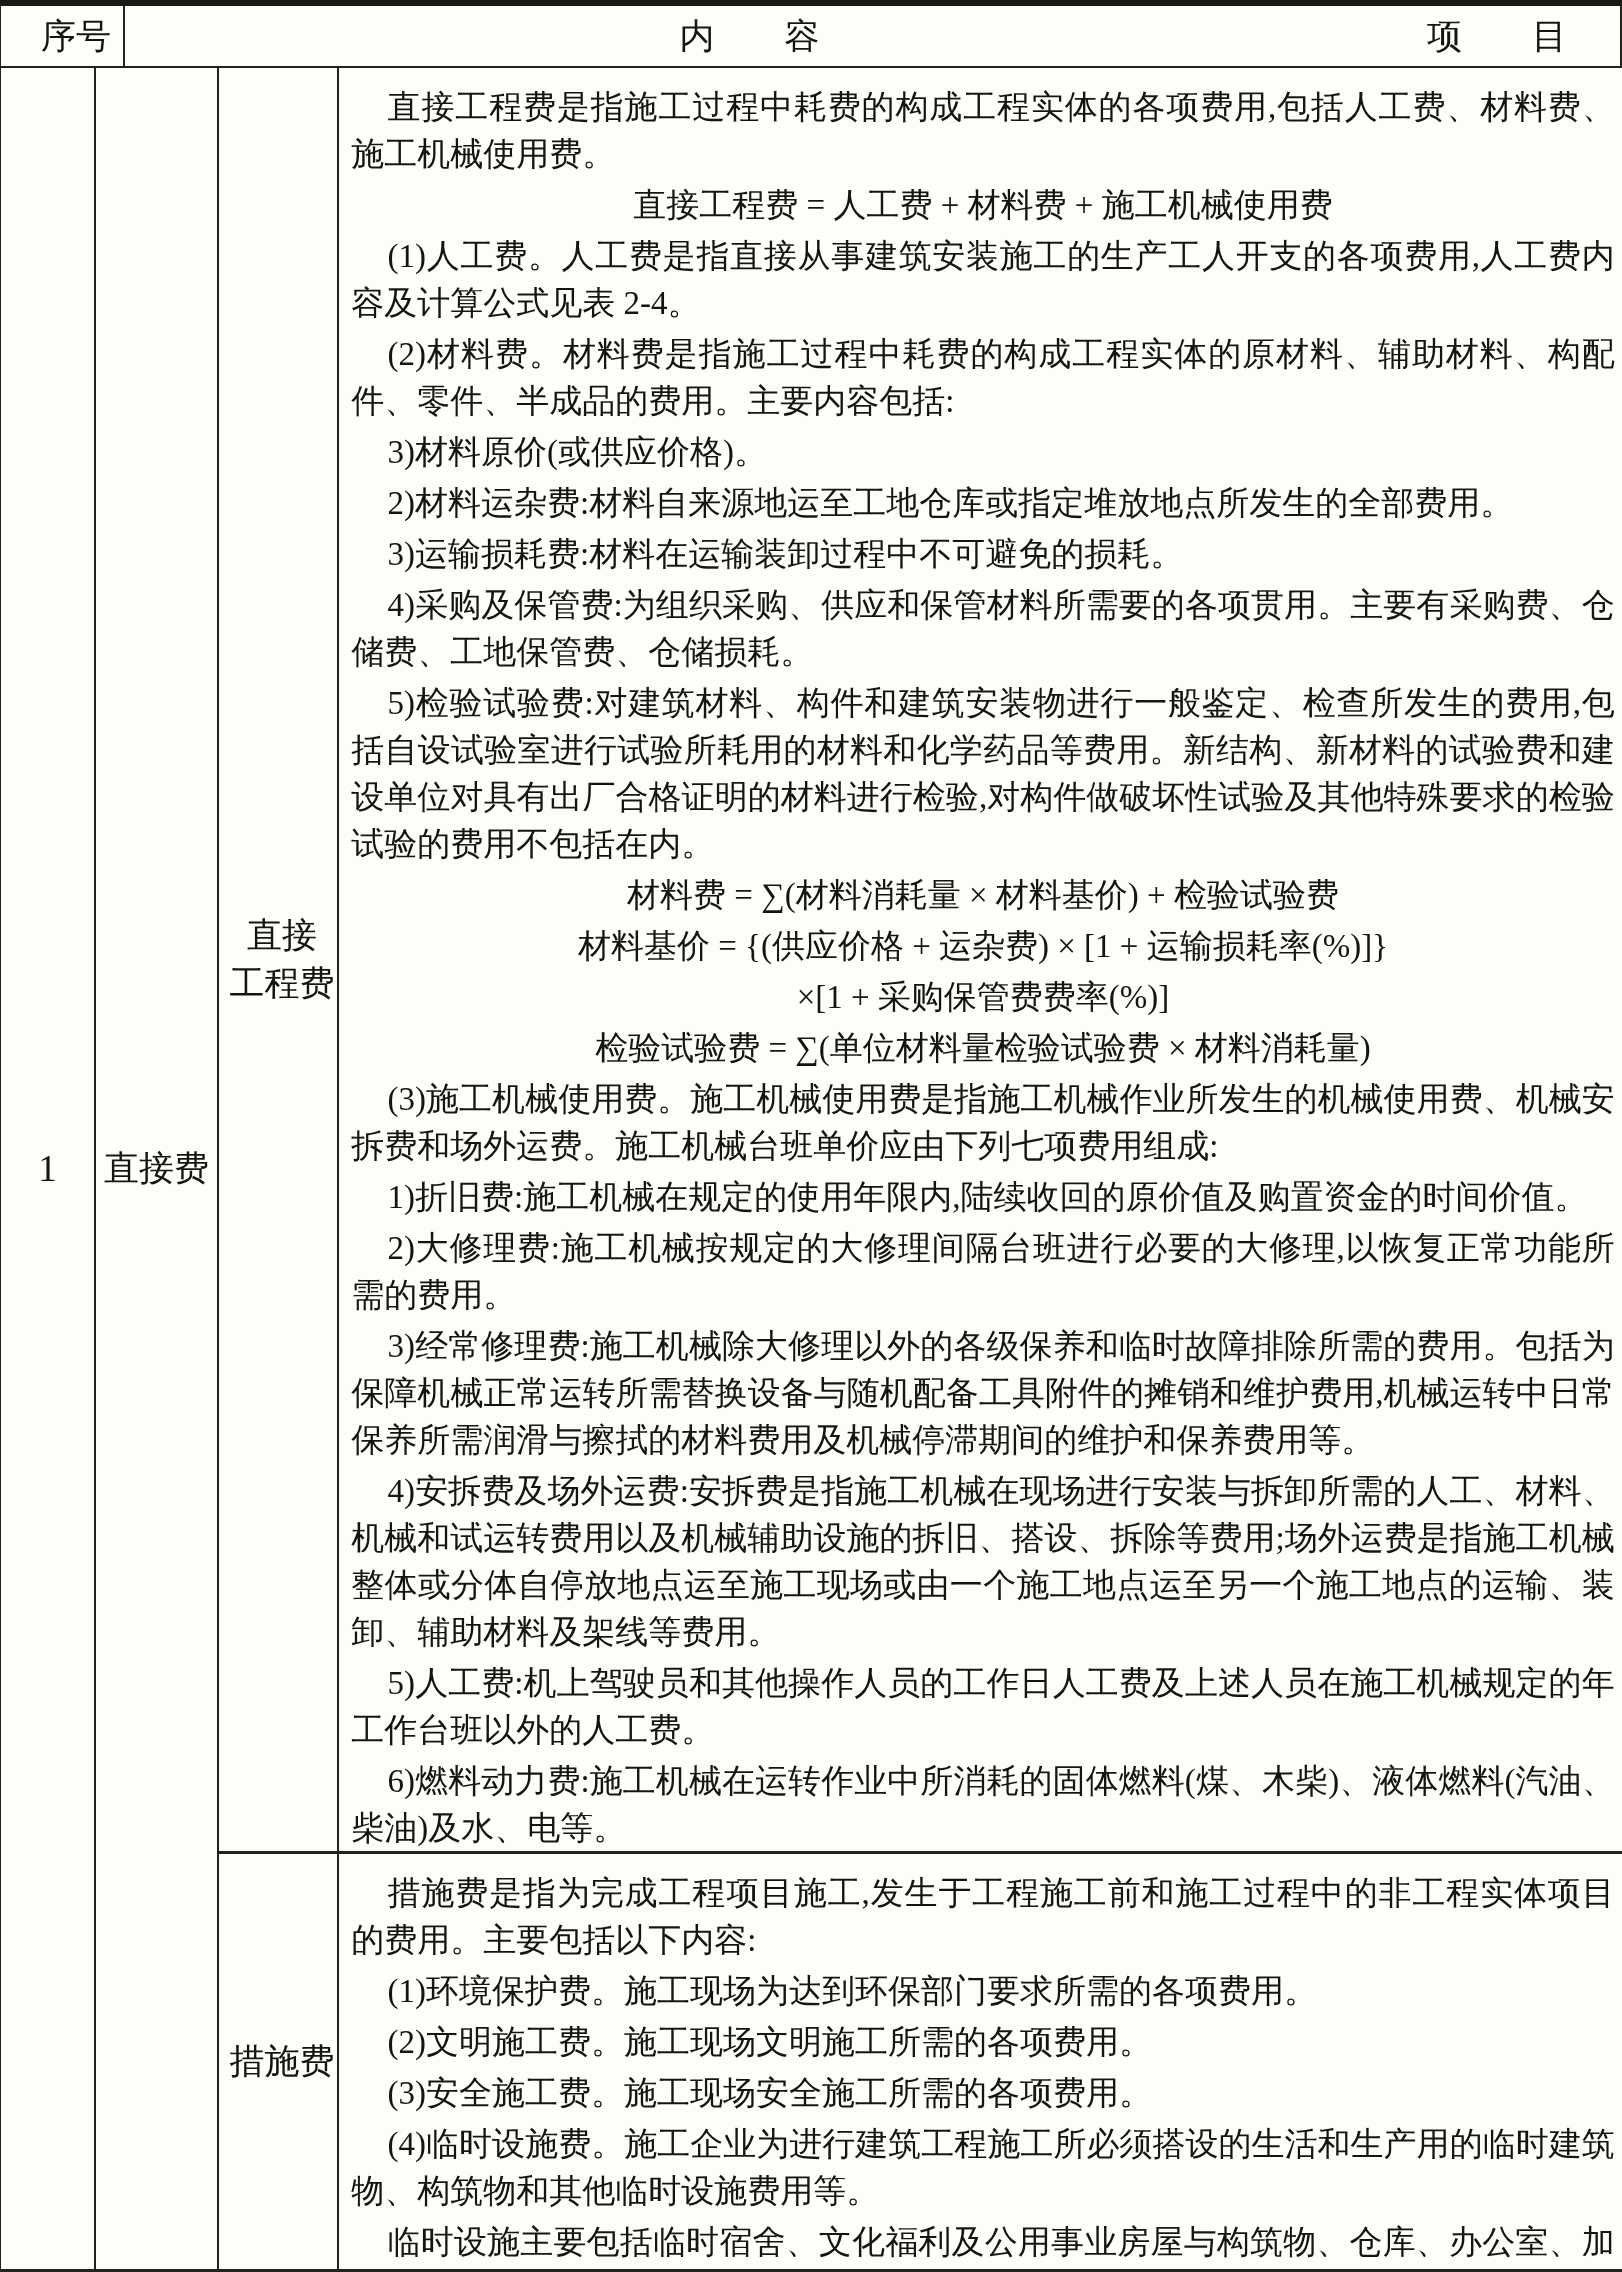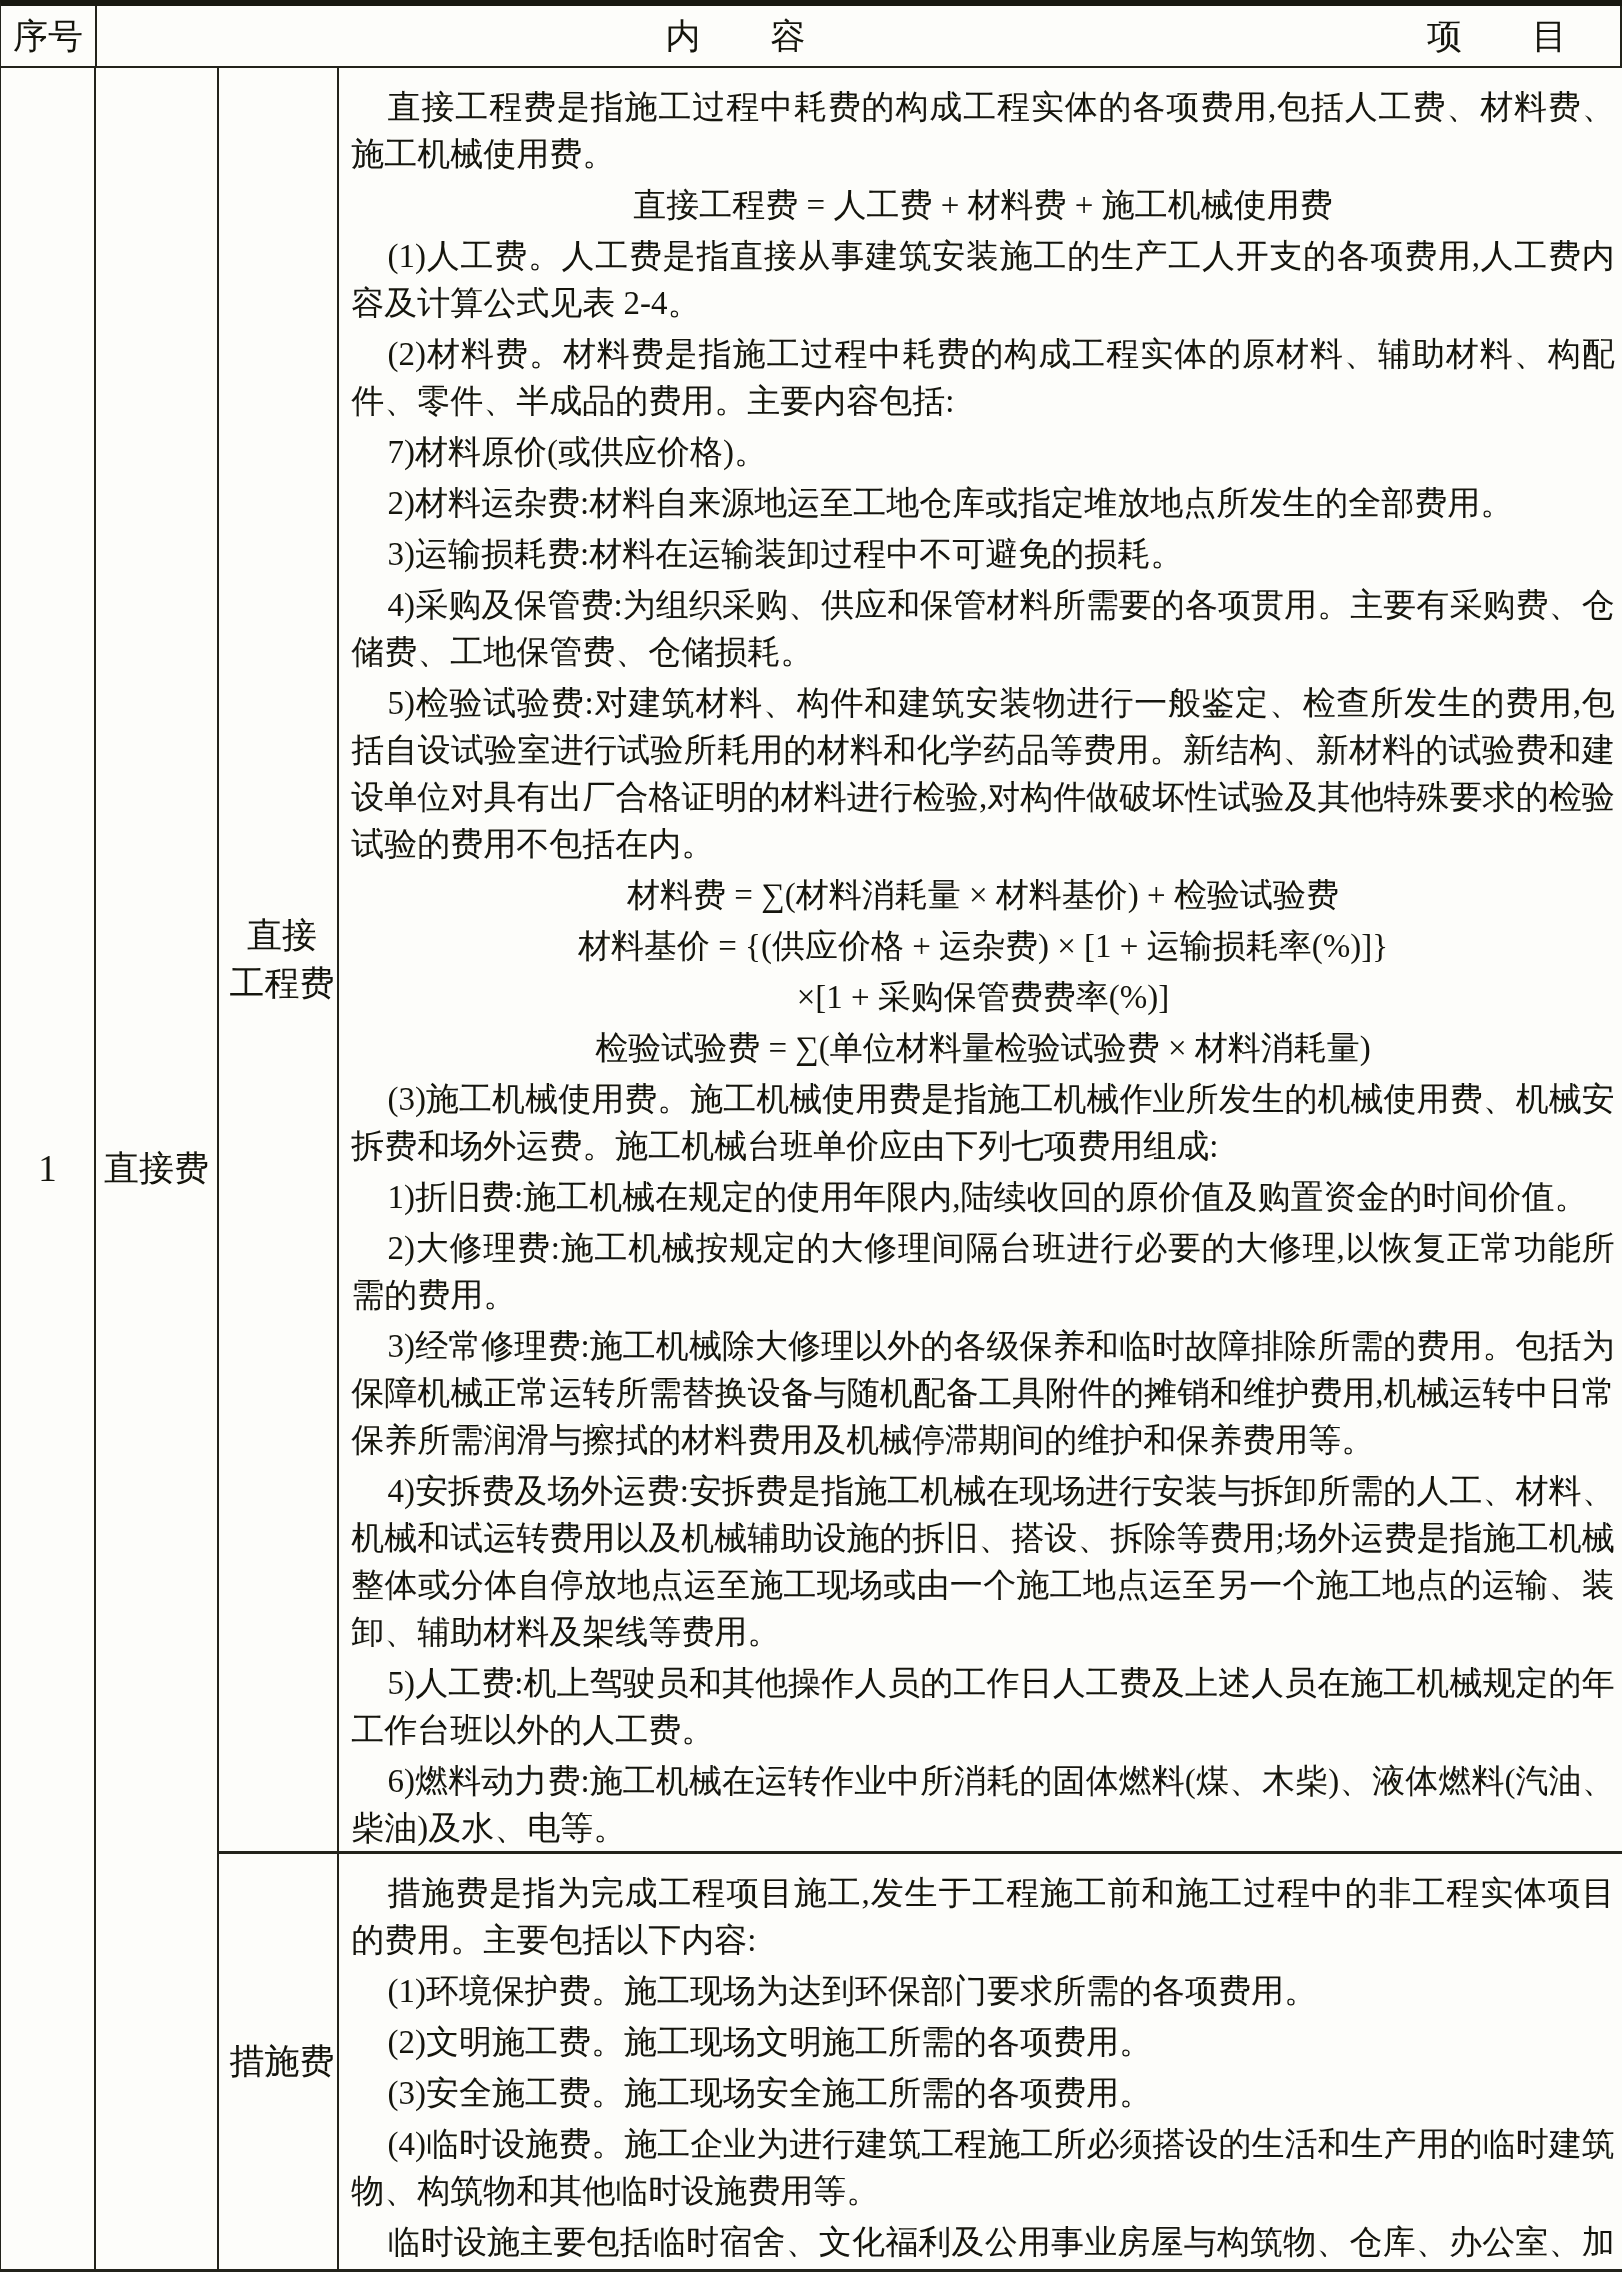--- a/index.html
+++ b/index.html
@@ -21,21 +21,21 @@
   }
   
   .thead{
     height:62px;flex:0 0 62px;
     box-sizing:border-box;
     border-bottom:2.5px solid #23231b;
     display:flex;align-items:center;
     font-size:35px;
   }
   .th{box-sizing:border-box;text-align:center;}
-  .th-a{width:96px;border-right:2.5px solid #23231b;align-self:stretch;display:flex;align-items:center;justify-content:center;}
+  .th-a{width:96px;border-right:2.5px solid #23231b;align-self:stretch;display:flex;align-items:center;justify-content:center;margin-left:28px;}
   .th-b{width:248px;border-right:2.5px solid #23231b;align-self:stretch;display:flex;align-items:center;justify-content:center;}
   .th-c{flex:1;align-self:stretch;display:flex;align-items:center;justify-content:center;}
   
   .tbody{flex:1;display:flex;min-height:0;}
   .col-index{width:93px;flex:0 0 93px;border-right:2.5px solid #23231b;display:flex;align-items:center;justify-content:center;font-size:37px;}
   .col-cat{width:121px;flex:0 0 121px;border-right:2.5px solid #23231b;display:flex;align-items:center;justify-content:center;font-size:35px;white-space:nowrap;}
   .col-rest{flex:1;display:flex;flex-direction:column;min-width:0;}
   .subrow{display:flex;min-height:0;box-sizing:border-box;}
   .subrow-1{flex:0 0 1786px;border-bottom:3.3px solid #23231b;}
   .subrow-2{flex:1;}
@@ -86,21 +86,21 @@
             <div class="label-lines">
                 <span>直接</span>
                 <span>工程费</span>
               </div>
           </div>
           <div class="content-cell">
               <p class="para">直接工程费是指施工过程中耗费的构成工程实体的各项费用,包括人工费、材料费、施工机械使用费。</p>
               <p class="formula">直接工程费 = 人工费 + 材料费 + 施工机械使用费</p>
               <p class="para">(1)人工费。人工费是指直接从事建筑安装施工的生产工人开支的各项费用,人工费内容及计算公式见表 2-4。</p>
               <p class="para">(2)材料费。材料费是指施工过程中耗费的构成工程实体的原材料、辅助材料、构配件、零件、半成品的费用。主要内容包括:</p>
-              <p class="para">7)材料原价(或供应价格)。</p>
+              <p class="para">3)材料原价(或供应价格)。</p>
               <p class="para">2)材料运杂费:材料自来源地运至工地仓库或指定堆放地点所发生的全部费用。</p>
               <p class="para">3)运输损耗费:材料在运输装卸过程中不可避免的损耗。</p>
               <p class="para">4)采购及保管费:为组织采购、供应和保管材料所需要的各项贯用。主要有采购费、仓储费、工地保管费、仓储损耗。</p>
               <p class="para">5)检验试验费:对建筑材料、构件和建筑安装物进行一般鉴定、检查所发生的费用,包括自设试验室进行试验所耗用的材料和化学药品等费用。新结构、新材料的试验费和建设单位对具有出厂合格证明的材料进行检验,对构件做破坏性试验及其他特殊要求的检验试验的费用不包括在内。</p>
               <p class="formula">材料费 = ∑(材料消耗量 × 材料基价) + 检验试验费</p>
               <p class="formula">材料基价 = {(供应价格 + 运杂费) × [1 + 运输损耗率(%)]}</p>
               <p class="formula">×[1 + 采购保管费费率(%)]</p>
               <p class="formula">检验试验费 = ∑(单位材料量检验试验费 × 材料消耗量)</p>
               <p class="para">(3)施工机械使用费。施工机械使用费是指施工机械作业所发生的机械使用费、机械安拆费和场外运费。施工机械台班单价应由下列七项费用组成:</p>
               <p class="para">1)折旧费:施工机械在规定的使用年限内,陆续收回的原价值及购置资金的时间价值。</p>

